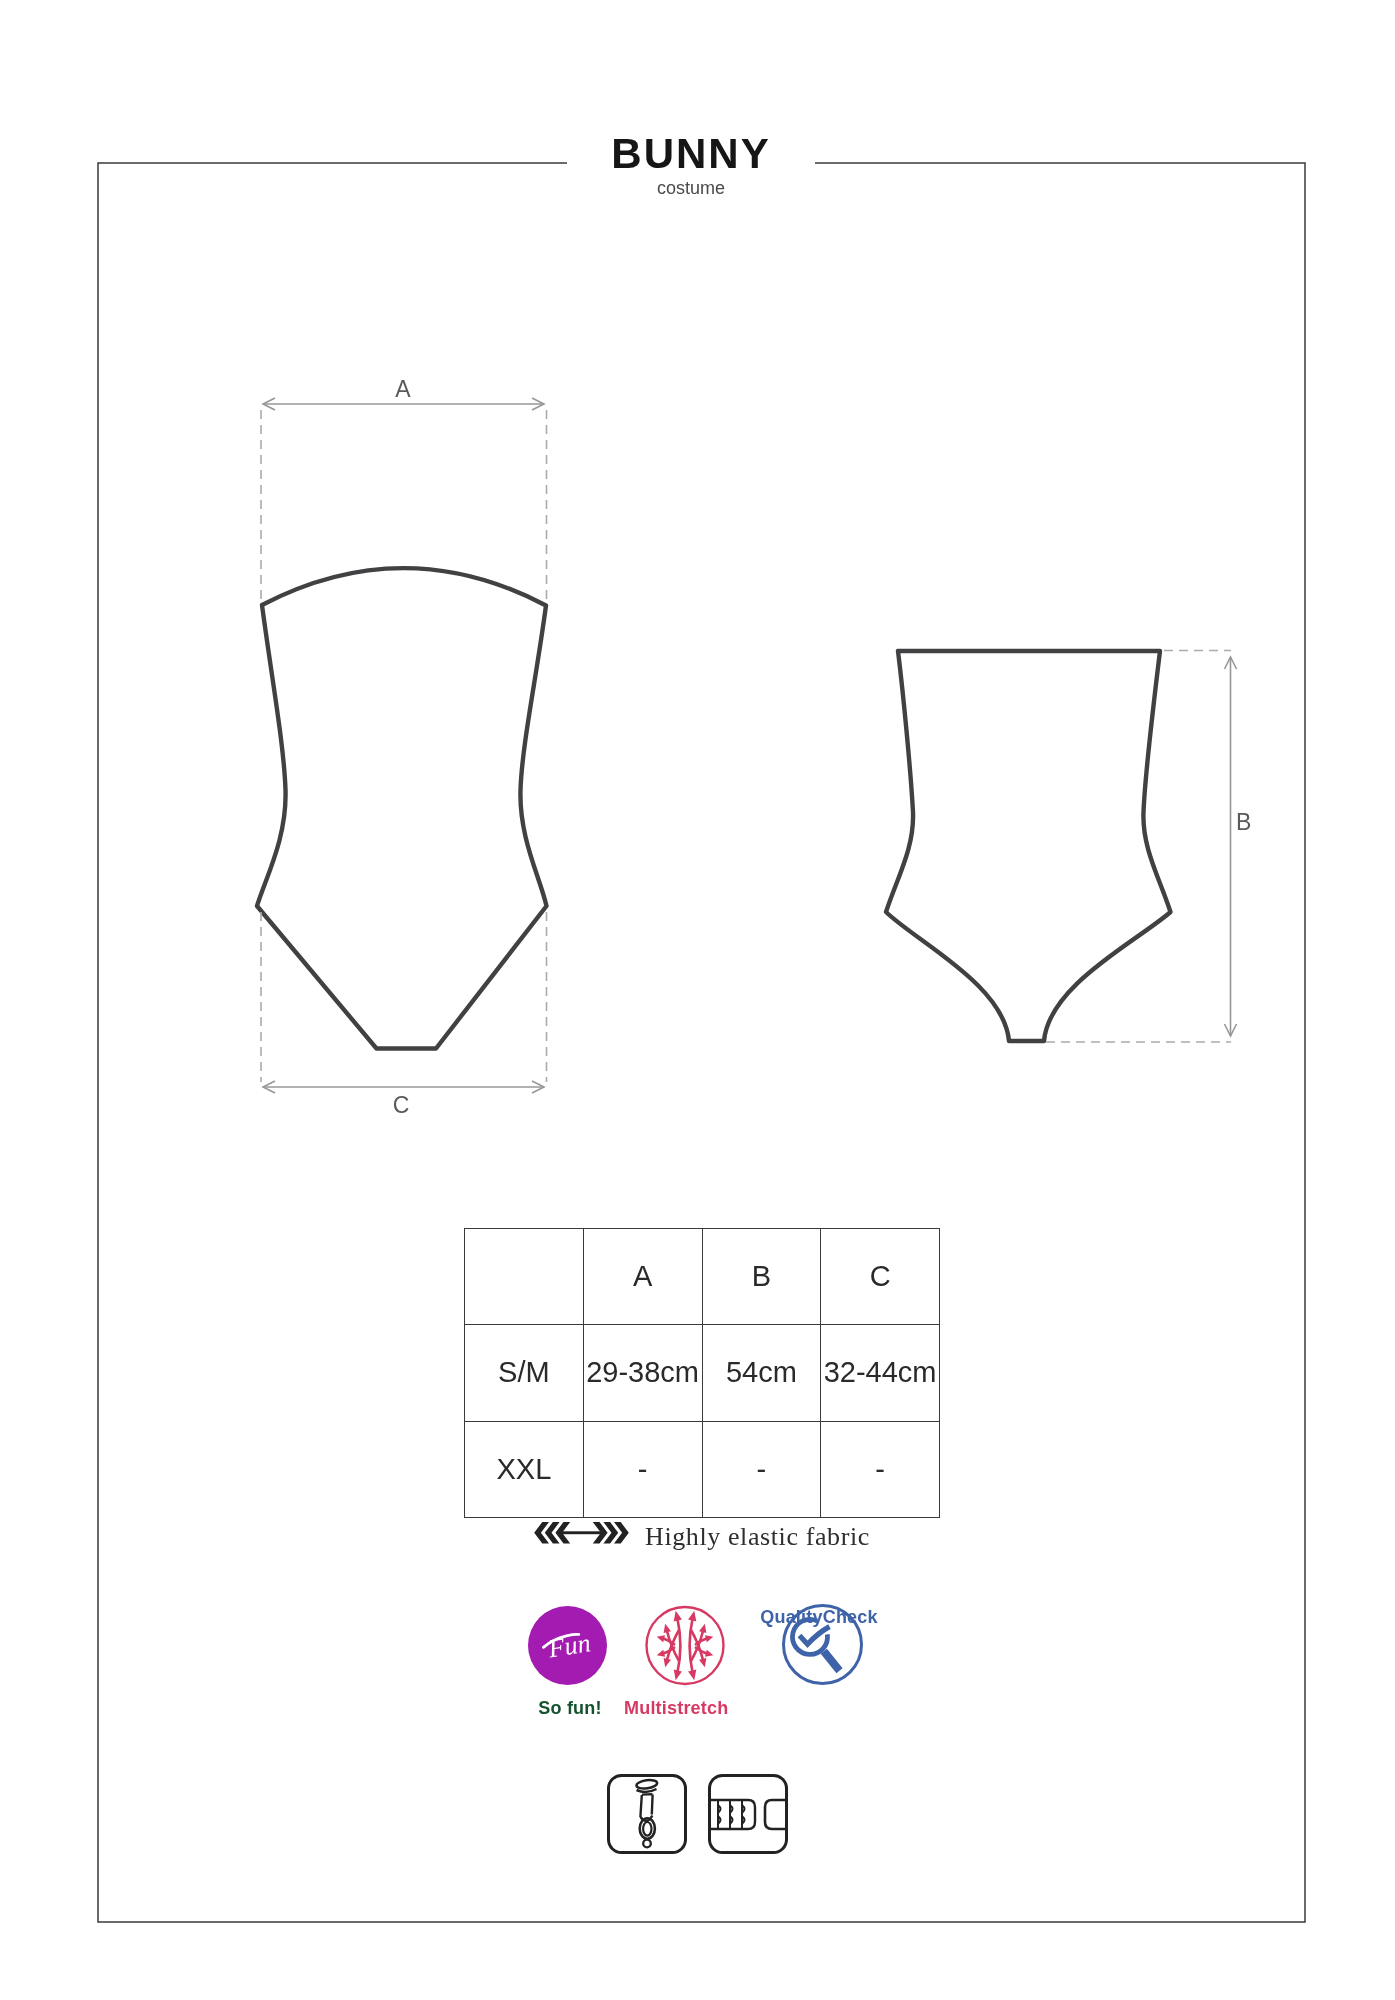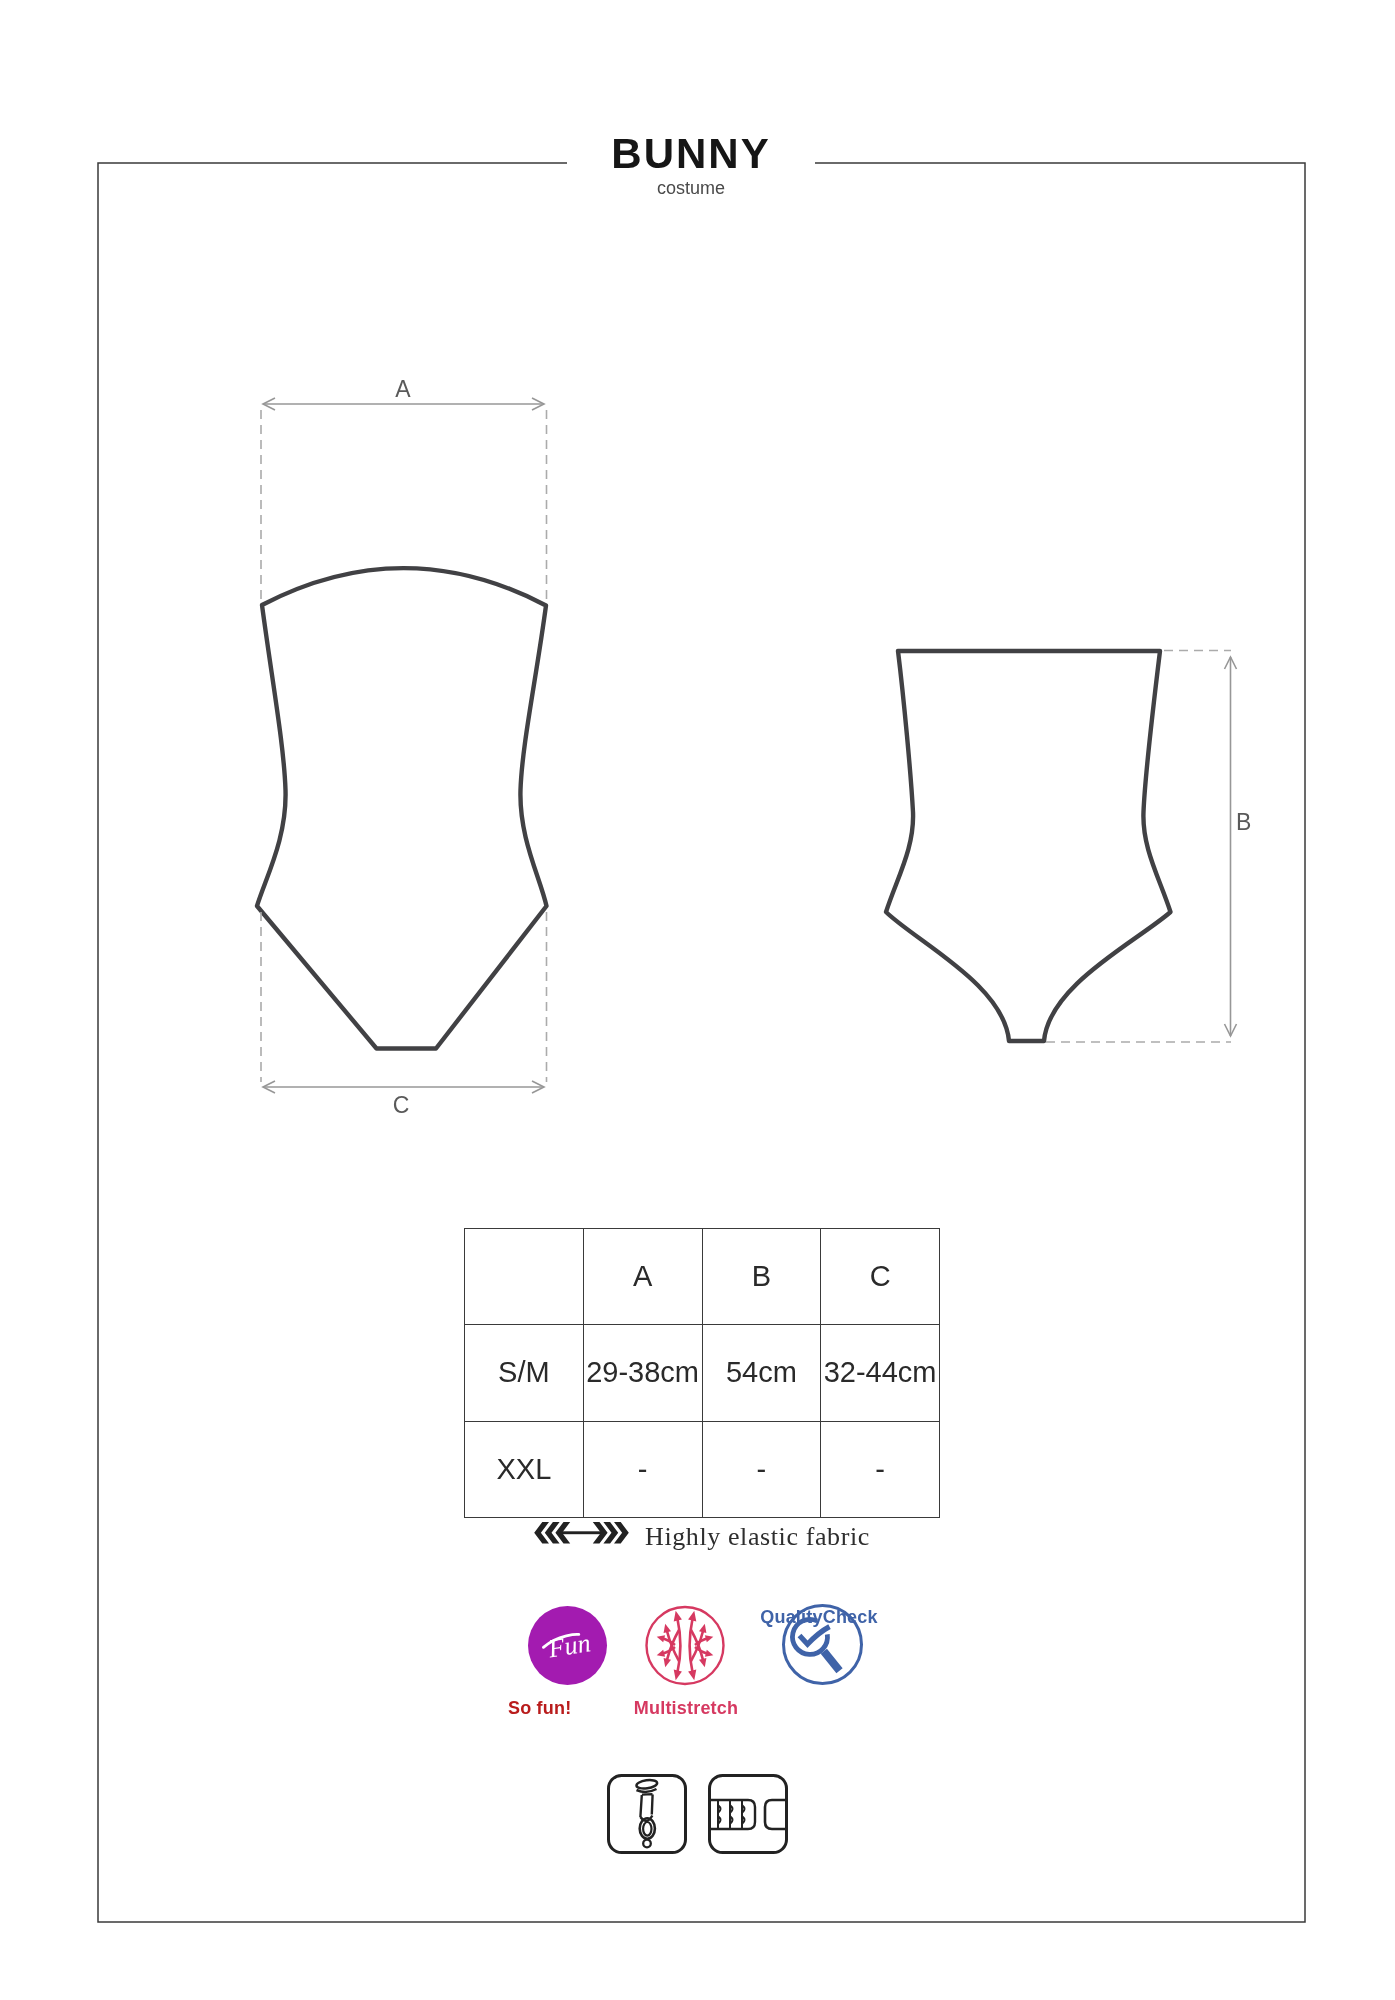--- a/index.html
+++ b/index.html
@@ -126,21 +126,21 @@
 <div class="abs" style="left:0;top:0">
 
   <svg class="abs" style="left:528px;top:1605px" width="80" height="81" viewBox="0 0 80 81">
     <circle cx="39.5" cy="40.5" r="39.5" fill="#a31bb0"></circle>
     <g transform="rotate(-9 40 41)">
       <text x="41.5" y="49.5" font-size="26" font-style="italic" fill="#ffffff" text-anchor="middle" font-family="Liberation Serif">Fun</text>
       <path d="M 15.5 38.5 Q 26 31.8 40 30.7 Q 48.5 30.2 52.5 31.3" stroke="#ffffff" stroke-width="2.8" fill="none" stroke-linecap="round"></path>
     </g>
   </svg>
 
-  <div class="abs" style="left:508px;top:1698px;width:124px;text-align:left;font-size:18px;font-weight:bold;letter-spacing:0.2px;color:#b91c1c;">So fun!</div>
+  <div class="abs" style="left:508px;top:1698px;width:124px;text-align:center;font-size:18px;font-weight:bold;letter-spacing:0.2px;color:#14532d;">So fun!</div>
 
   <svg class="abs" style="left:645px;top:1605px" width="80" height="81" viewBox="0 0 80 81">
     <circle cx="40" cy="40.5" r="38.5" fill="none" stroke="#d63961" stroke-width="2.4"></circle>
     <g stroke="#d63961" stroke-width="2.6" fill="none">
       <path d="M 32.5 14 Q 38.3 40.5 32.5 67"></path>
       <path d="M 47.5 14 Q 41.7 40.5 47.5 67"></path>
       <path d="M 34 56 Q 26 42 22 26"></path>
       <path d="M 34 25 Q 26 39 22 55"></path>
       <path d="M 30 40 Q 23.5 35 18 33.5"></path>
       <path d="M 30 42 Q 23.5 47 18 48.5"></path>
@@ -158,21 +158,21 @@
       <path d="M 20.2 62.3 L 18.6 52.9 L 26.0 54.8 Z"></path>
       <path d="M 59.8 18.7 L 61.4 28.1 L 54.0 26.2 Z"></path>
       <path d="M 59.8 62.3 L 54.0 54.8 L 61.4 52.9 Z"></path>
       <path d="M 11.7 31.8 L 20.1 30.3 L 18.2 37.3 Z"></path>
       <path d="M 11.7 50.2 L 18.2 44.7 L 20.1 51.7 Z"></path>
       <path d="M 68.3 31.8 L 61.8 37.3 L 59.9 30.3 Z"></path>
       <path d="M 68.3 50.2 L 59.9 51.7 L 61.8 44.7 Z"></path>
     </g>
   </svg>
 
-  <div class="abs" style="left:624px;top:1698px;width:124px;text-align:center;font-size:18px;font-weight:bold;letter-spacing:0.2px;color:#d63961;">Multistretch</div>
+  <div class="abs" style="left:624px;top:1698px;width:124px;font-size:18px;font-weight:bold;letter-spacing:0.2px;color:#d63961;">Multistretch</div>
 
   <svg class="abs" style="left:782px;top:1604px" width="81" height="81" viewBox="0 0 81 81">
     <circle cx="40.5" cy="40.5" r="39" fill="none" stroke="#3f63a8" stroke-width="3"></circle>
     <path d="M 45.3 30.3 A 17.5 17.5 0 1 1 35.1 16.9" stroke="#3f63a8" stroke-width="4.8" fill="none"></path>
     <path d="M 17.5 31.5 L 25.5 40.2 Q 36.5 28.5 47.5 22.6" stroke="#3f63a8" stroke-width="5.2" fill="none"></path>
     <line x1="41.8" y1="47.2" x2="57.5" y2="66.8" stroke="#3f63a8" stroke-width="8"></line>
   </svg>
 
   <div class="abs" style="left:757px;top:1607px;width:124px;text-align:center;font-size:18px;font-weight:bold;letter-spacing:0.2px;color:#3f63a8;">QualityCheck</div>
 </div>

